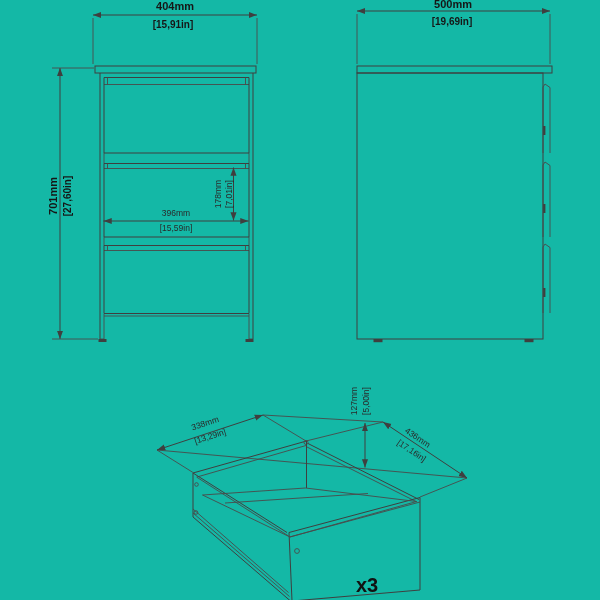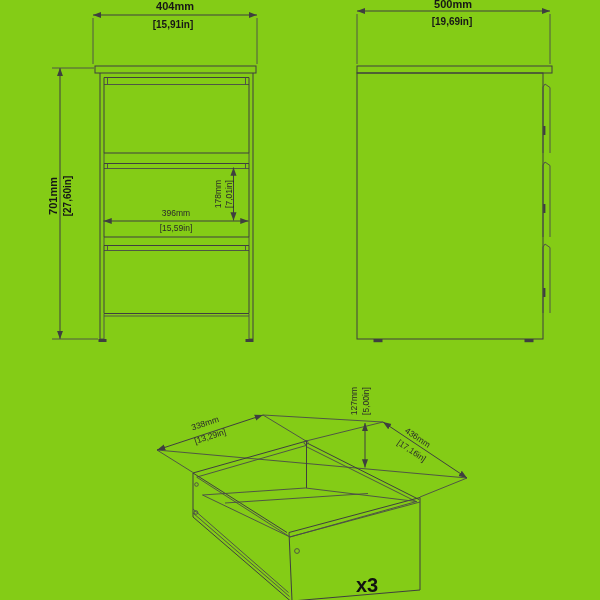--- a/index.html
+++ b/index.html
@@ -1,16 +1,16 @@
 <!DOCTYPE html>
 <html><head>
 <meta charset="utf-8">
 <style>
   html,body{margin:0;padding:0;background:#fff;}
-  #stage{position:relative;width:600px;height:600px;background:#84cc16;overflow:hidden;
+  #stage{position:relative;width:600px;height:600px;background:#14b8a6;overflow:hidden;
          font-family:"Liberation Sans", sans-serif;}
   svg{display:block;}
   .ln{stroke:#3f3f3f;stroke-width:1;fill:none;}
   .ln-thin{stroke:#4a4a4a;stroke-width:0.9;fill:none;}
   .dim{stroke:#3f3f3f;stroke-width:1;fill:none;}
   .fillDark{fill:#3f3f3f;stroke:none;}
   .t-big{font-size:11px;font-weight:bold;fill:#161616;}
   .t-in{font-size:10px;font-weight:bold;fill:#161616;}
   .t-sm{font-size:8.5px;fill:#2a2a2a;}
   .t-count{font-size:20px;font-weight:bold;fill:#111;}

